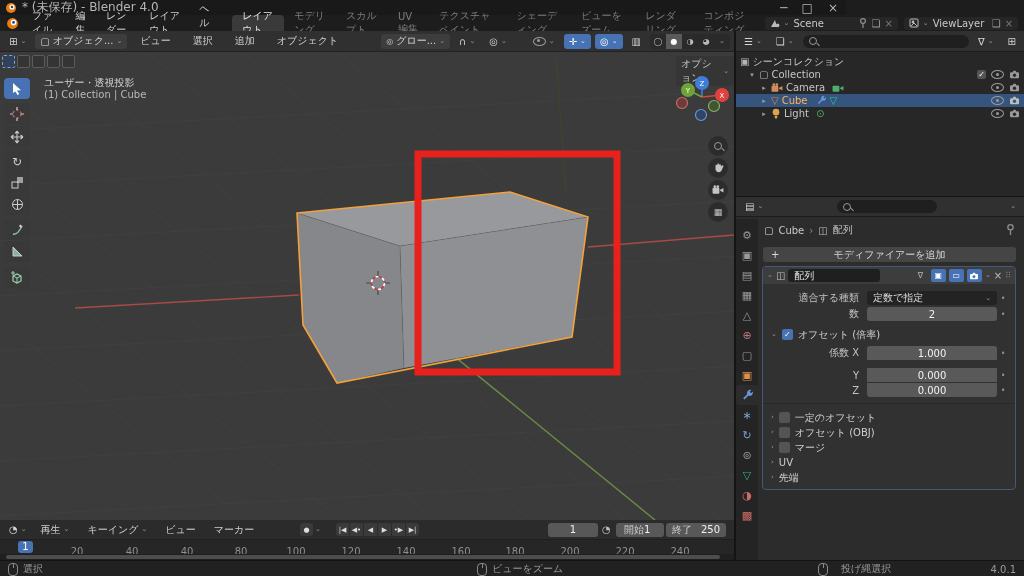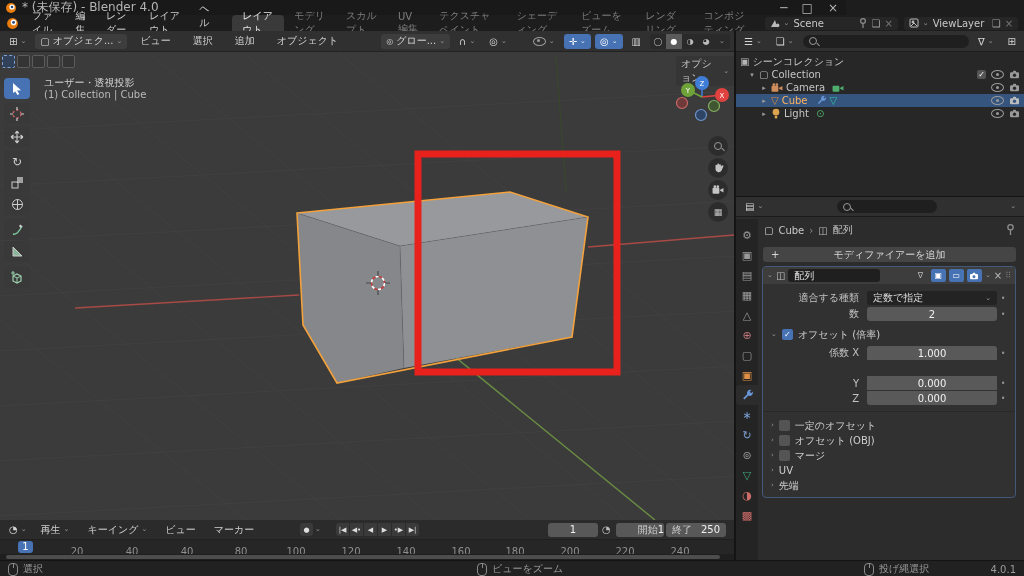--- a/index.html
+++ b/index.html
@@ -536,21 +536,21 @@
       <div class="prow">
         <span class="plabel">数</span>
         <span class="num">2</span>
         <span class="pdot">•</span>
       </div>
       <div class="secrow" style="margin-top:6px">
         <span class="chev">⌄</span>
         <span class="cb on">✓</span>
         <span>オフセット (倍率)</span>
       </div>
-      <div class="prow" style="margin-top:4px;margin-bottom:16px">
+      <div class="prow" style="margin-top:4px;margin-bottom:8px">
         <span class="plabel">係数 X</span>
         <span class="num" style="border-radius:3px 3px 0 0">1.000</span>
         <span class="pdot">•</span>
       </div>
       <div class="prow" style="margin-top:1px;margin-bottom:0">
         <span class="plabel">Y</span>
         <span class="num" style="border-radius:0">0.000</span>
         <span class="pdot">•</span>
       </div>
       <div class="prow" style="margin-top:1px">
@@ -609,21 +609,21 @@
     <span class="abs r" style="left:336px;gap:1px">
       <span class="pbtn" style="border-radius:3px 0 0 3px">|◀</span>
       <span class="pbtn">◀•</span>
       <span class="pbtn">◀</span>
       <span class="pbtn">▶</span>
       <span class="pbtn">•▶</span>
       <span class="pbtn" style="border-radius:0 3px 3px 0">▶|</span>
     </span>
     <span class="abs framefield" style="left:548px;width:50px">1</span>
     <span class="abs" style="left:602px;color:#bbb">◔</span>
-    <span class="abs framefield r" style="left:616px;width:48px;justify-content:flex-end;padding:0 0;box-sizing:border-box">
+    <span class="abs framefield r" style="left:616px;width:48px;justify-content:flex-start;padding:0 8px;box-sizing:border-box">
       <span style="color:#cfcfcf">開始</span>
         <span>1</span>
     </span>
     <span class="abs framefield r" style="left:666px;width:60px;justify-content:space-between;padding:0 6px;box-sizing:border-box">
       <span style="color:#cfcfcf">終了</span>
         <span>250</span>
     </span>
   </div>
   <div id="ruler">
     <span class="abs" style="left:18px;top:1px;width:15px;height:12px;background:#4772b3;border-radius:3px;color:#fff;text-align:center">1</span>
@@ -647,19 +647,19 @@
 
 <div id="statusbar" class="abs r">
   <span class="r" style="margin-left:8px;gap:5px">
       <span class="mouse"></span>
       <span>選択</span>
     </span>
   <span class="r" style="position:absolute;left:477px;gap:5px">
       <span class="mouse"></span>
       <span>ビューをズーム</span>
     </span>
-  <span class="r" style="position:absolute;left:864px;gap:5px">
+  <span class="r" style="position:absolute;left:818px;gap:13px">
       <span class="mouse"></span>
       <span>投げ縄選択</span>
     </span>
   <span class="grow"></span>
   <span style="margin-right:8px">4.0.1</span>
 </div>
 
 </body></html>

